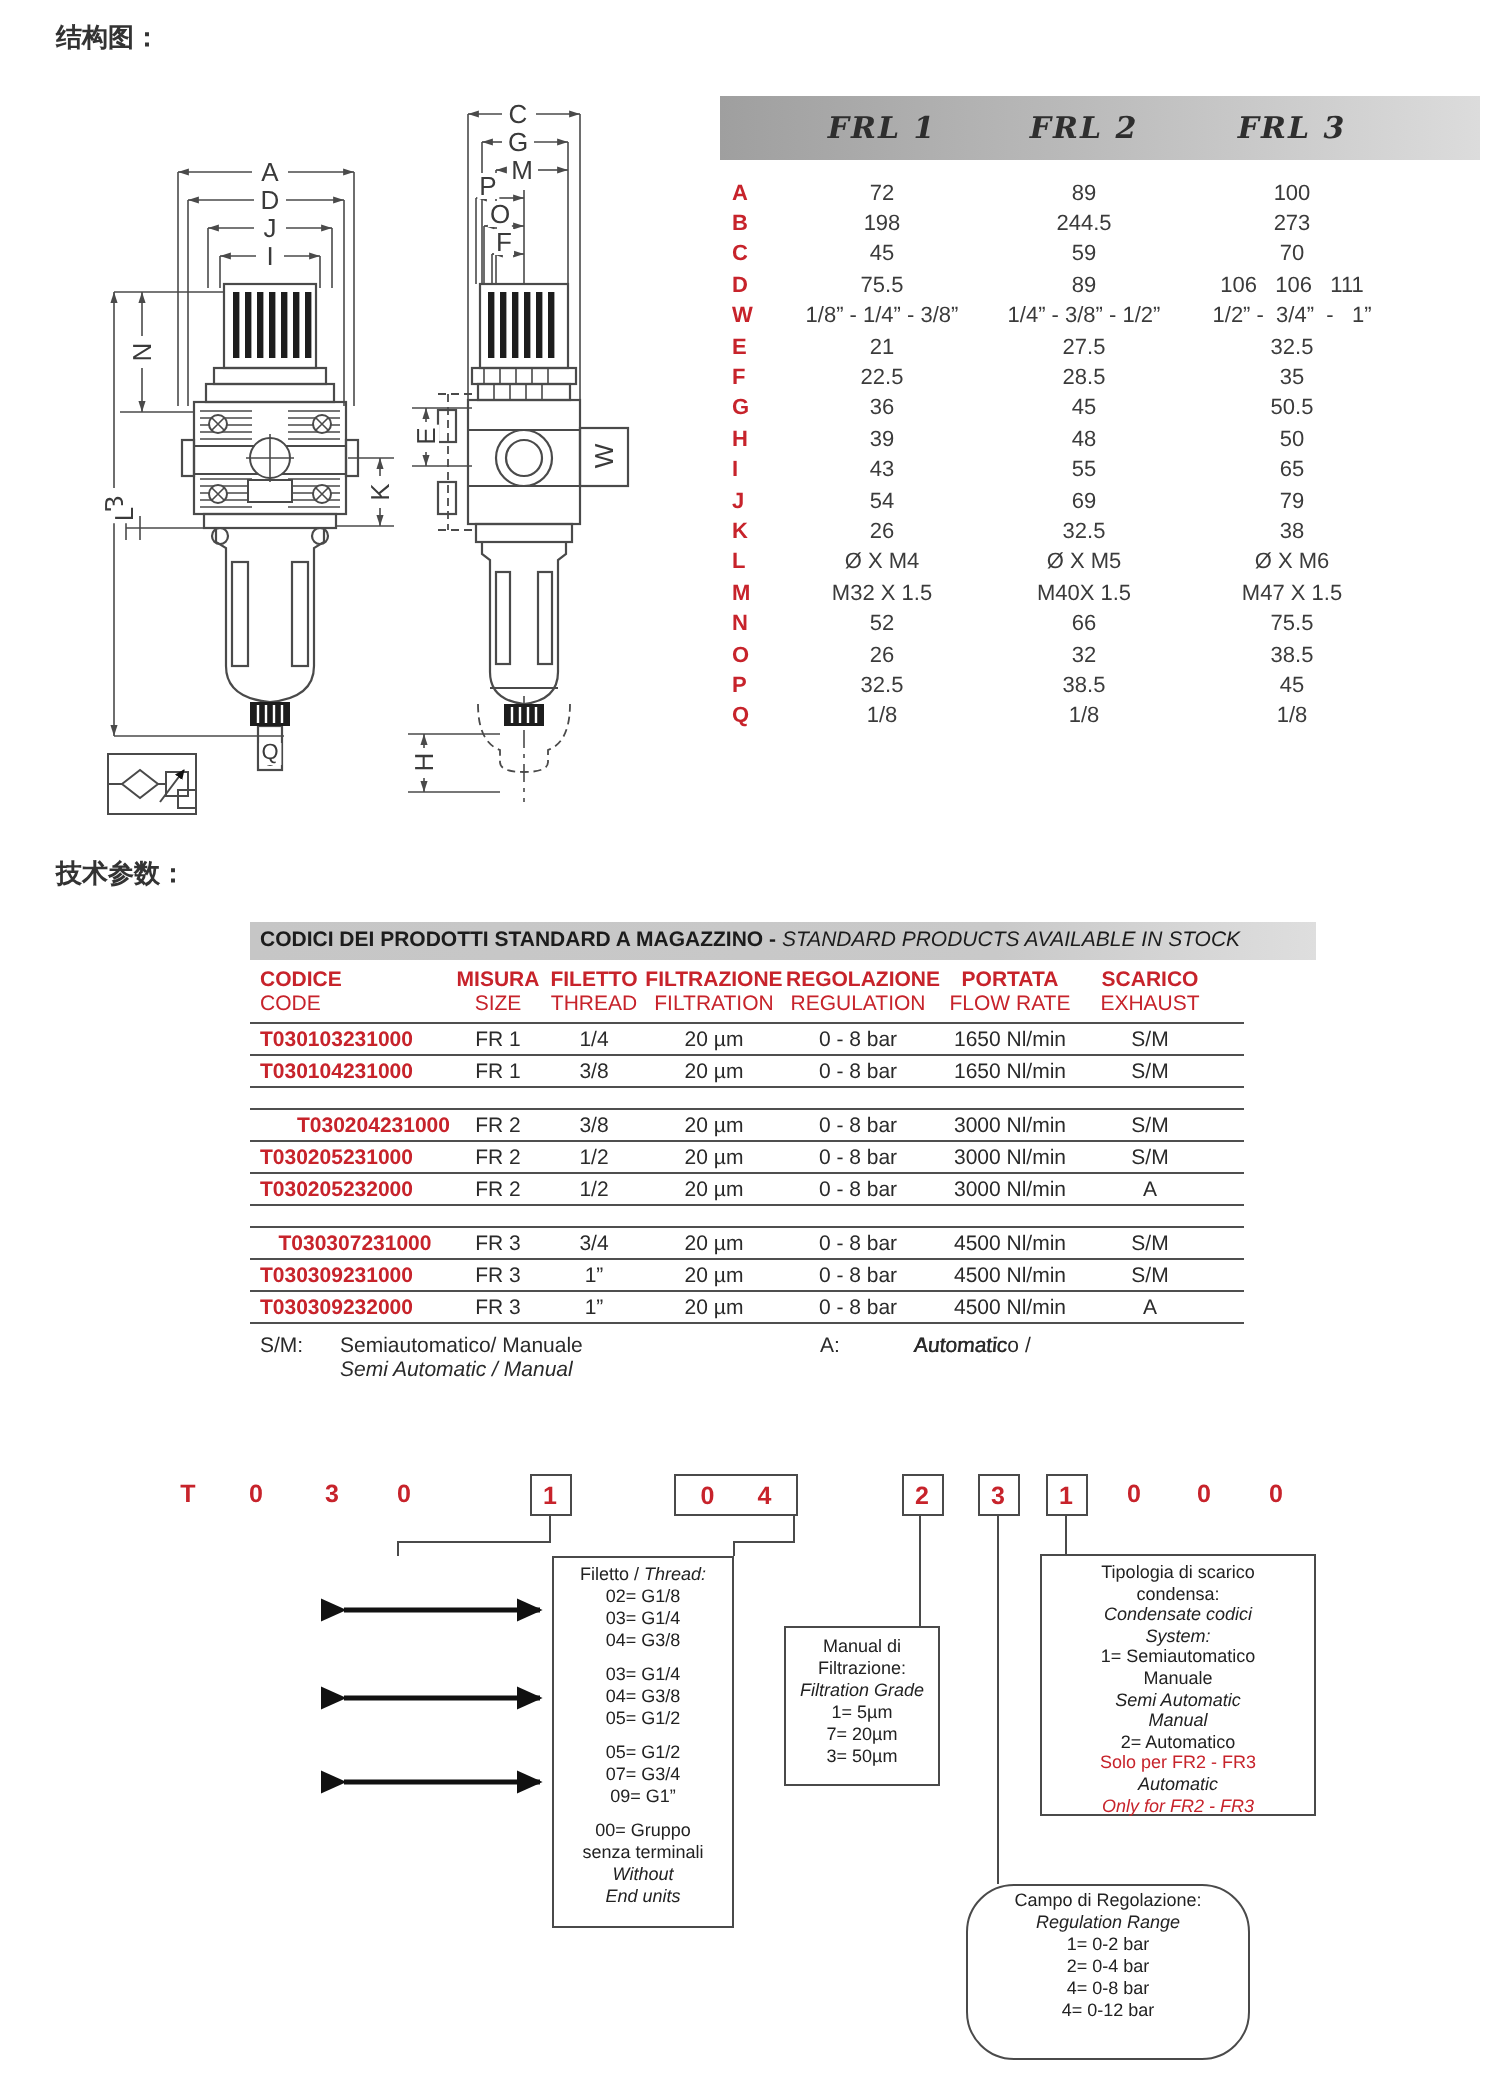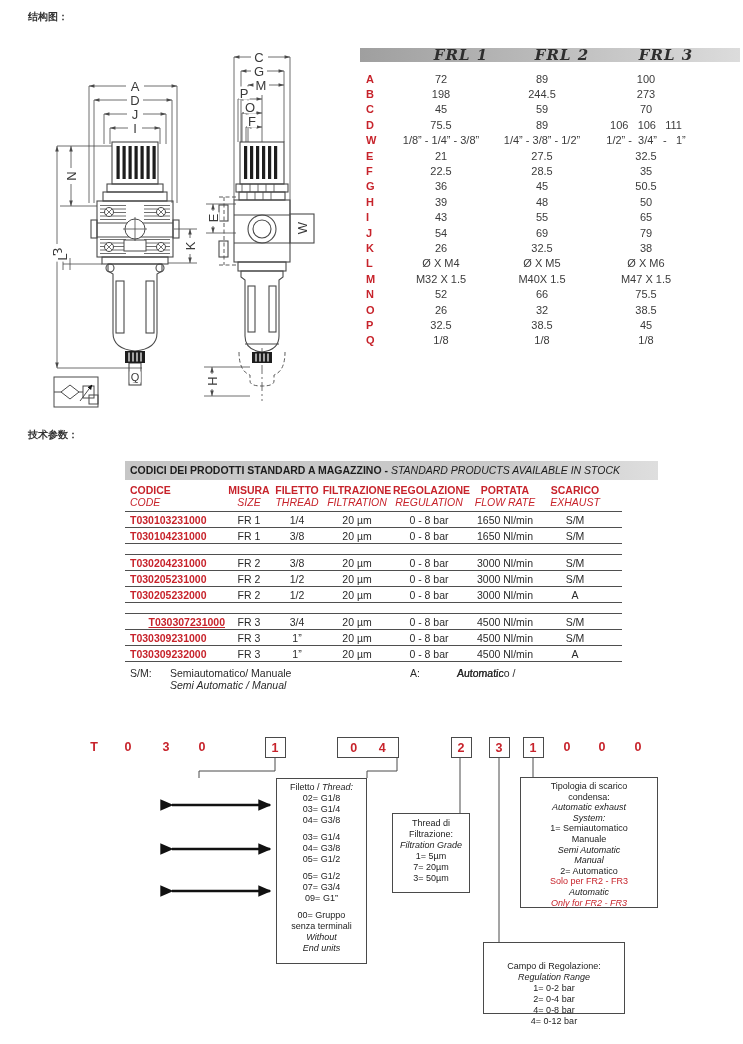--- a/index.html
+++ b/index.html
@@ -1,48 +1,48 @@
 <!DOCTYPE html>
 <html style="--red: #c7232b;"><head>
 <meta charset="utf-8">
 <style>
   html,body{margin:0;padding:0;background:#fff;}
   .page{position:relative;width:743px;height:1044px;background:#fff;overflow:hidden;
         font-family:"Liberation Sans",sans-serif;color:#222;}
   svg.linework{position:absolute;left:0;top:0;z-index:1;}
-  .sec-label{position:absolute;z-index:3;font-size:10px;font-weight:bold;color:#333;}
+  .sec-label{position:absolute;z-index:3;font-size:13px;font-weight:bold;color:#333;}
 
   
   .dlab{position:absolute;z-index:3;font-size:13px;color:#3a3a3a;background:#fff;
         transform:translate(-50%,-50%);padding:0 1px;line-height:1;}
   .dlab.rot{transform:translate(-50%,-50%) rotate(-90deg);}
   .dlab.small{font-size:11px;}
 
   
   .dim-table{position:absolute;left:360px;top:48px;width:380px;z-index:2;}
-  .dim-head{display:flex;height:14px;align-items:center;
-            background:linear-gradient(90deg,#9f9f9f 0%,#b9b9b9 45%,#dcdcdc 100%);padding-left:20px;}
+  .dim-head{display:flex;height:32px;align-items:center;
+            background:linear-gradient(90deg,#9f9f9f 0%,#b9b9b9 45%,#dcdcdc 100%);}
   .dim-head .c0{width:24px;}
   .dim-head .c{text-align:center;font-family:"DejaVu Serif",serif;font-style:italic;
                font-weight:bold;font-size:15px;color:#2e2e2e;letter-spacing:1px;}
   .dim-rows{padding-top:9px;}
   .dim-row{display:flex;height:15.4px;align-items:center;font-size:11px;}
   .dim-row .lab{width:24px;padding-left:6px;box-sizing:border-box;font-weight:bold;color:var(--red);}
   .dim-row .v{text-align:center;color:#3b3b3b;white-space:pre;}
   .c1{width:114px;} .c2{width:88px;} .c3{width:120px;}
 
   
   .prod-table{position:absolute;left:125px;top:461px;width:533px;z-index:2;font-size:10.5px;}
   .prod-title{height:19px;line-height:19px;padding-left:5px;
               background:linear-gradient(90deg,#c6c6c6 0%,#c9c9c9 70%,#dedede 100%);
               color:#1c1c1c;}
   .b{font-weight:bold;} .i{font-style:italic;}
   .prod-head{display:flex;padding:4px 0 3px 0;}
   .pcol{text-align:center;line-height:12px;color:var(--red);}
-  .pcol .it{font-weight:bold;} .pcol .en{font-style:italic;}
+  .pcol .it{font-weight:bold;} .pcol .en{}
   .pc0{width:100px;text-align:left;padding-left:5px;box-sizing:border-box;}
   .pc1{width:48px;} .pc2{width:48px;} .pc3{width:72px;} .pc4{width:72px;} .pc5{width:80px;} .pc6{width:60px;}
   .rule{height:0;border-top:1.6px solid #4f4f4f;width:497px;}
   .pgap{height:10px;}
   .prow{display:flex;height:15px;align-items:center;color:#2a2a2a;}
   .prow .code{color:var(--red);font-weight:bold;}
   .legend{position:relative;height:28px;margin-top:3px;}
   .legend span{position:absolute;white-space:nowrap;color:#2a2a2a;}
 
   
@@ -428,21 +428,21 @@
           <div class="pc2" style="text-align: center;">3/8</div>
           <div class="pc3" style="text-align: center;">20 µm</div>
           <div class="pc4" style="text-align: center;">0 - 8 bar</div>
           <div class="pc5" style="text-align: center;">1650 Nl/min</div>
           <div class="pc6" style="text-align: center;">S/M</div>
         </div>
         <div class="rule"></div>
         <div class="pgap"></div>
         <div class="rule"></div>
         <div class="prow">
-          <div class="code pc0" style="text-align: left;">T030204231000</div>
+          <div class="code pc0" style="text-align: right;">T030204231000</div>
           <div class="pc1" style="text-align: center;">FR 2</div>
           <div class="pc2" style="text-align: center;">3/8</div>
           <div class="pc3" style="text-align: center;">20 µm</div>
           <div class="pc4" style="text-align: center;">0 - 8 bar</div>
           <div class="pc5" style="text-align: center;">3000 Nl/min</div>
           <div class="pc6" style="text-align: center;">S/M</div>
         </div>
         <div class="rule"></div>
         <div class="prow">
           <div class="code pc0" style="text-align: left;">T030205231000</div>
@@ -460,21 +460,21 @@
           <div class="pc2" style="text-align: center;">1/2</div>
           <div class="pc3" style="text-align: center;">20 µm</div>
           <div class="pc4" style="text-align: center;">0 - 8 bar</div>
           <div class="pc5" style="text-align: center;">3000 Nl/min</div>
           <div class="pc6" style="text-align: center;">A</div>
         </div>
         <div class="rule"></div>
         <div class="pgap"></div>
         <div class="rule"></div>
         <div class="prow">
-          <div class="code pc0" style="text-align: right; text-decoration: underline;">T030307231000</div>
+          <div class="code pc0" style="text-align: center;">T030307231000</div>
           <div class="pc1" style="text-align: center;">FR 3</div>
           <div class="pc2" style="text-align: center;">3/4</div>
           <div class="pc3" style="text-align: center;">20 µm</div>
           <div class="pc4" style="text-align: center;">0 - 8 bar</div>
           <div class="pc5" style="text-align: center;">4500 Nl/min</div>
           <div class="pc6" style="text-align: center;">S/M</div>
         </div>
         <div class="rule"></div>
         <div class="prow">
           <div class="code pc0" style="text-align: left;">T030309231000</div>
@@ -547,44 +547,44 @@
         <div>
           <div class="oline n">00= Gruppo</div>
           <div class="oline n">senza terminali</div>
           <div class="oline i">Without</div>
           <div class="oline i">End units</div>
         </div>
       </div>
   </div>
 
   <div class="obox" id="filtration-box" style="left:392px;top:813px;width:78px;height:80px;padding-top:4px;">
-      <div class="oline n">Thread di</div>
+      <div class="oline n">Manual di</div>
       <div class="oline n">Filtrazione:</div>
       <div class="oline i">Filtration Grade</div>
       <div class="oline n">1= 5µm</div>
       <div class="oline n">7= 20µm</div>
       <div class="oline n">3= 50µm</div>
     </div>
 
   <div class="obox" id="exhaust-box" style="left:520px;top:777px;width:138px;height:131px;padding-top:3px;line-height:10.6px;">
       <div class="oline n">Tipologia di scarico</div>
       <div class="oline n">condensa:</div>
-      <div class="oline i">Automatic exhaust</div>
+      <div class="oline i">Condensate codici</div>
       <div class="oline i">System:</div>
       <div class="oline n">1= Semiautomatico</div>
       <div class="oline n">Manuale</div>
       <div class="oline i">Semi Automatic</div>
       <div class="oline i">Manual</div>
       <div class="oline n">2= Automatico</div>
       <div class="oline r">Solo per FR2 - FR3</div>
       <div class="oline i">Automatic</div>
       <div class="oline ri">Only for FR2 - FR3</div>
     </div>
 
-  <div class="obox" id="regulation-box" style="left:483px;top:942px;width:142px;height:72px;padding-top:18px;">
+  <div class="obox" id="regulation-box" style="left:483px;top:942px;width:142px;height:88px;padding-top:2px;border-radius:24px;">
       <div class="oline n">Campo di Regolazione:</div>
       <div class="oline i">Regulation Range</div>
       <div class="oline n">1= 0-2 bar</div>
       <div class="oline n">2= 0-4 bar</div>
       <div class="oline n">4= 0-8 bar</div>
       <div class="oline n">4= 0-12 bar</div>
     </div>
 
   <div id="draw-labels">
       <span class="dlab" style="left: 135px; top: 86px;">A</span>

